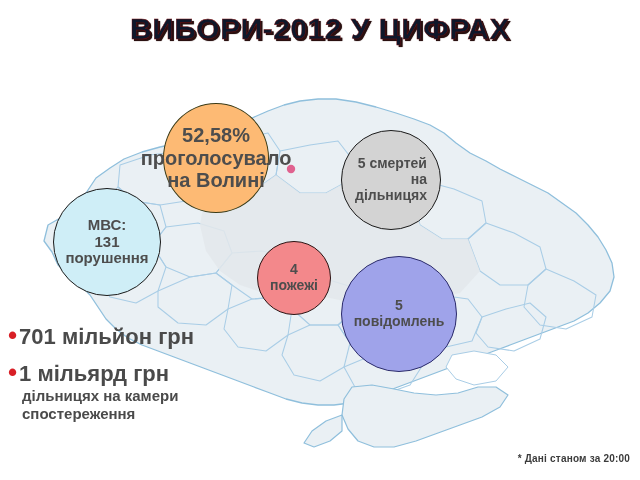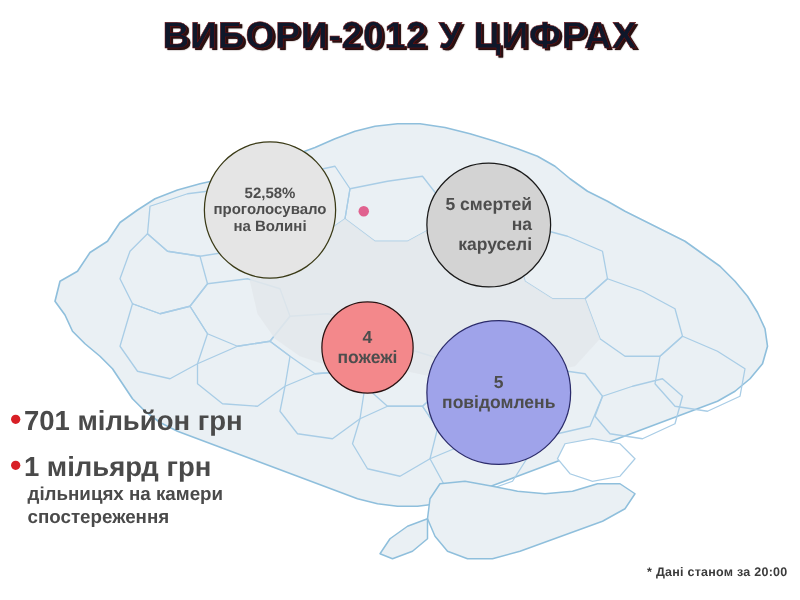--- a/index.html
+++ b/index.html
@@ -59,24 +59,24 @@
   }
   .bubble .btxt { display: block; padding: 0 2px; }
 
   #bub-mvs {
     left: 53px; top: 188px; width: 108px; height: 108px;
     background: #cfeef7;
     border: 1.4px solid #1a1a1a;
     font-size: 15px;
   }
   #bub-volyn {
-    left: 163px; top: 113px; width: 106px; height: 110px;
-    background: #e5e5e5;
+    left: 163px; top: 103px; width: 106px; height: 110px;
+    background: #fdba74;
     border: 1.4px solid #3a3a16;
-    font-size: 12px;
+    font-size: 20px;
   }
   #bub-deaths {
     left: 341px; top: 130px; width: 100px; height: 100px;
     background: #d3d3d3;
     border: 1.4px solid #1a1a1a;
     font-size: 14px;
     text-align: right;
   }
   #bub-fires {
     left: 257px; top: 241px; width: 74px; height: 74px;
@@ -208,34 +208,41 @@
       </g>
 
       <g fill="#ffffff" stroke="#a9cde6" stroke-width="1">
         <path d="M452,300 L474,296 L496,300 L508,312 L496,326 L474,330 L456,324 L446,312 Z"></path>
       </g>
 
       <circle cx="291" cy="114" r="4.2" fill="#e0628f" stroke="none"></circle>
     </svg>
   </div>
 
+  <div class="bubble" id="bub-mvs">
+    <span class="btxt">
+      <span>МВС:</span><br>
+      <span>131</span><br>
+      <span>порушення</span>
+    </span>
+  </div>
 
   <div class="bubble" id="bub-volyn">
     <span class="btxt">
       <span>52,58%</span><br>
       <span>проголосувало</span><br>
       <span>на Волині</span>
     </span>
   </div>
 
   <div class="bubble" id="bub-deaths">
     <span class="btxt">
       <span>5 смертей</span><br>
       <span>на</span><br>
-      <span>каруселі</span>
+      <span>дільницях</span>
     </span>
   </div>
 
   <div class="bubble" id="bub-fires">
     <span class="btxt">
       <span>4</span><br>
       <span>пожежі</span>
     </span>
   </div>
 

